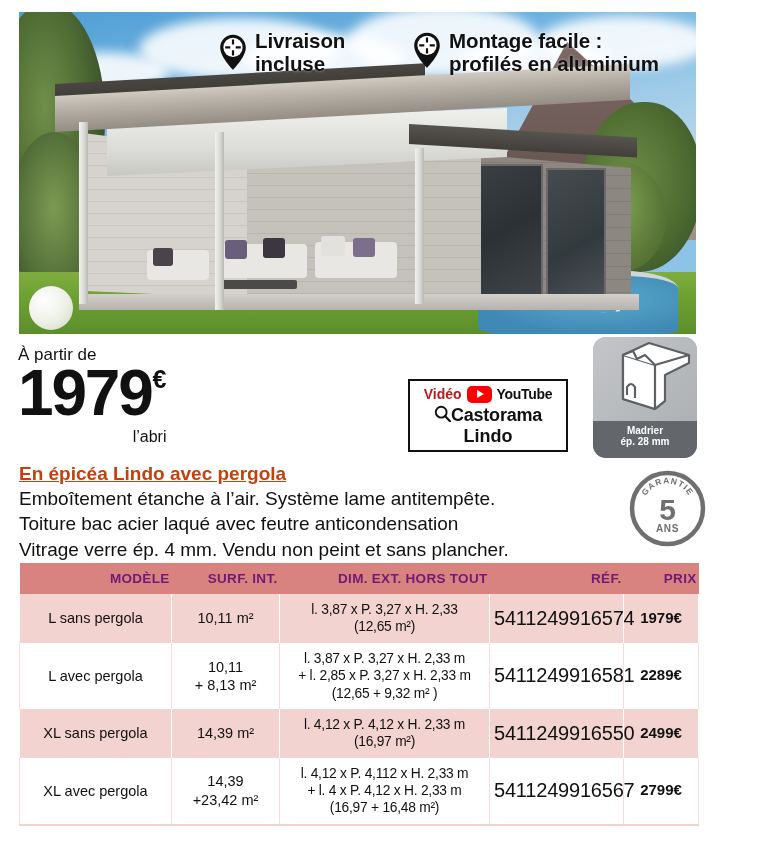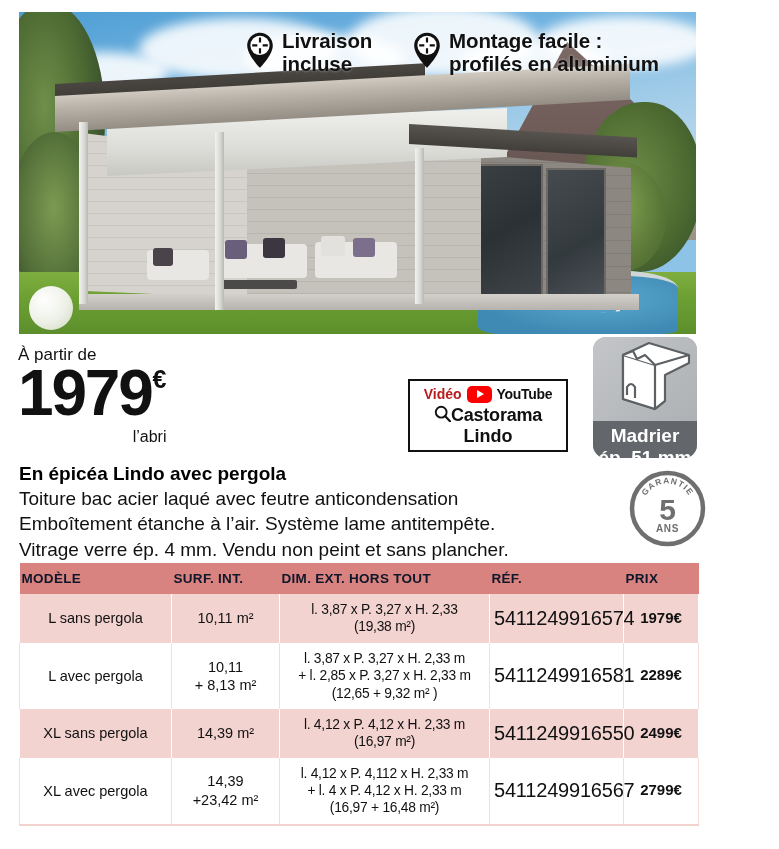--- a/index.html
+++ b/index.html
@@ -229,21 +229,21 @@
     background: radial-gradient(circle at 35% 32%, #ffffff 0%, #edf0e6 55%, #cdd6bd 100%);
   }
 
   
   .banner-badge {
     position: absolute;
     display: flex;
     align-items: flex-start;
     gap: 8px;
   }
-  .bb-1 { left: 227px; top: 18px; }
+  .bb-1 { left: 200px; top: 18px; align-items: center; }
   .bb-2 { left: 394px; top: 18px; }
   .pin-icon { flex: 0 0 auto; margin-top: 2px; }
   .badge-text {
     font-size: 20.5px;
     font-weight: bold;
     line-height: 1.12;
     color: #111111;
     letter-spacing: -0.1px;
     white-space: pre-line;
     text-shadow: 0 0 3px rgba(255,255,255,0.55);
@@ -365,40 +365,41 @@
   }
   .madrier-top {
     position: relative;
     flex: 1 1 auto;
     background: linear-gradient(135deg, #c3c5c8 0%, #aeb1b4 100%);
   }
   .madrier-bottom {
     flex: 0 0 42px;
     background: #63676b;
     color: #ffffff;
-    font-size: 19px;
+    font-size: 10px;
     font-weight: bold;
     line-height: 1.14;
     text-align: center;
     padding-top: 4px;
     box-sizing: border-box;
   }
 
   
   .desc-block {
     position: absolute;
     left: 19px;
     top: 461px;
     width: 610px;
   }
   .desc-title {
     font-size: 19px;
     font-weight: bold;
-    color: #000000;
+    color: #c2410c;
     line-height: 1.32;
+    text-decoration: underline;
   }
   .desc-line {
     font-size: 19px;
     color: #111;
     line-height: 1.33;
   }
 
   
   .warranty-badge {
     position: absolute;
@@ -412,26 +413,26 @@
   .spec-table {
     position: absolute;
     left: 19px;
     top: 563px;
     width: 679px;
     border-collapse: collapse;
     table-layout: fixed;
   }
   .spec-table th {
     background: #d8837f;
-    color: #0f172a;
+    color: #701a75;
     font-size: 13.5px;
     font-weight: bold;
     letter-spacing: 0.3px;
     padding: 8px 2px;
-    text-align: left;
+    text-align: right;
     border: none;
   }
   .spec-table td {
     font-size: 14.5px;
     color: #111;
     text-align: center;
     padding: 7px 4px;
     border-left: 1px solid #f3dedc;
     border-right: 1px solid #f3dedc;
     line-height: 1.26;
@@ -570,28 +571,28 @@
       <polygon points="30,18 56,6 96,18 96,26 72,38 72,64 62,72 30,62" fill="#ffffff" stroke="#5d6164" stroke-width="2.2" stroke-linejoin="round"></polygon>
       <path d="M30,18 L30,62 L62,72 L62,28 Z" fill="#ffffff" stroke="#5d6164" stroke-width="2.2" stroke-linejoin="round"></path>
       <path d="M30,18 L40,14 L44,22 L52,18 L62,28" fill="#ffffff" stroke="#5d6164" stroke-width="2.2" stroke-linejoin="round"></path>
       <path d="M34,58 L34,50 Q38,44 42,50 L42,61" fill="none" stroke="#5d6164" stroke-width="2.2" stroke-linejoin="round"></path>
       <path d="M62,28 L96,18" fill="none" stroke="#5d6164" stroke-width="2.2"></path>
       <path d="M62,72 L72,64" fill="none" stroke="#5d6164" stroke-width="2.2"></path>
     </svg>
   </div>
   <div class="madrier-bottom">
     <div>Madrier</div>
-    <div>ép. 51 mm</div>
+    <div>ép. 28 mm</div>
   </div>
 </div>
 
 <div class="desc-block">
   <div class="desc-title">En épicéa Lindo avec pergola</div>
+  <div class="desc-line">Emboîtement étanche à l’air. Système lame antitempête.</div>
   <div class="desc-line">Toiture bac acier laqué avec feutre anticondensation</div>
-  <div class="desc-line">Emboîtement étanche à l’air. Système lame antitempête.</div>
   <div class="desc-line">Vitrage verre ép. 4 mm. Vendu non peint et sans plancher.</div>
 </div>
 
 <div class="warranty-badge">
   <svg width="77" height="77" viewBox="0 0 77 77">
     <circle cx="38.5" cy="38.5" r="35.5" fill="none" stroke="#6f6f6f" stroke-width="4.5"></circle>
     <path id="warrArc" d="M 13.5 38.5 A 25 25 0 0 1 63.5 38.5" fill="none" stroke="none"></path>
     <text font-family="'Liberation Sans', sans-serif" font-size="8.4" font-weight="bold" fill="#6f6f6f" letter-spacing="1.1">
       <textPath href="#warrArc" startOffset="50%" text-anchor="middle">GARANTIE</textPath>
     </text>
@@ -618,21 +619,21 @@
     </tr>
   </thead>
   <tbody>
     <tr>
       <td>L sans pergola</td>
       <td>
         <span class="nowrap-line">10,11 m²</span>
       </td>
       <td class="dim-cell">
         <span class="nowrap-line">l. 3,87 x P. 3,27 x H. 2,33</span>
-        <span class="nowrap-line">(19,38 m²)</span>
+        <span class="nowrap-line">(12,65 m²)</span>
       </td>
       <td class="ref-cell">5411249916574</td>
       <td class="price-cell">1979€</td>
     </tr>
     <tr>
       <td>L avec pergola</td>
       <td>
         <span class="nowrap-line">10,11</span>
         <span class="nowrap-line">+ 8,13 m²</span>
       </td>

